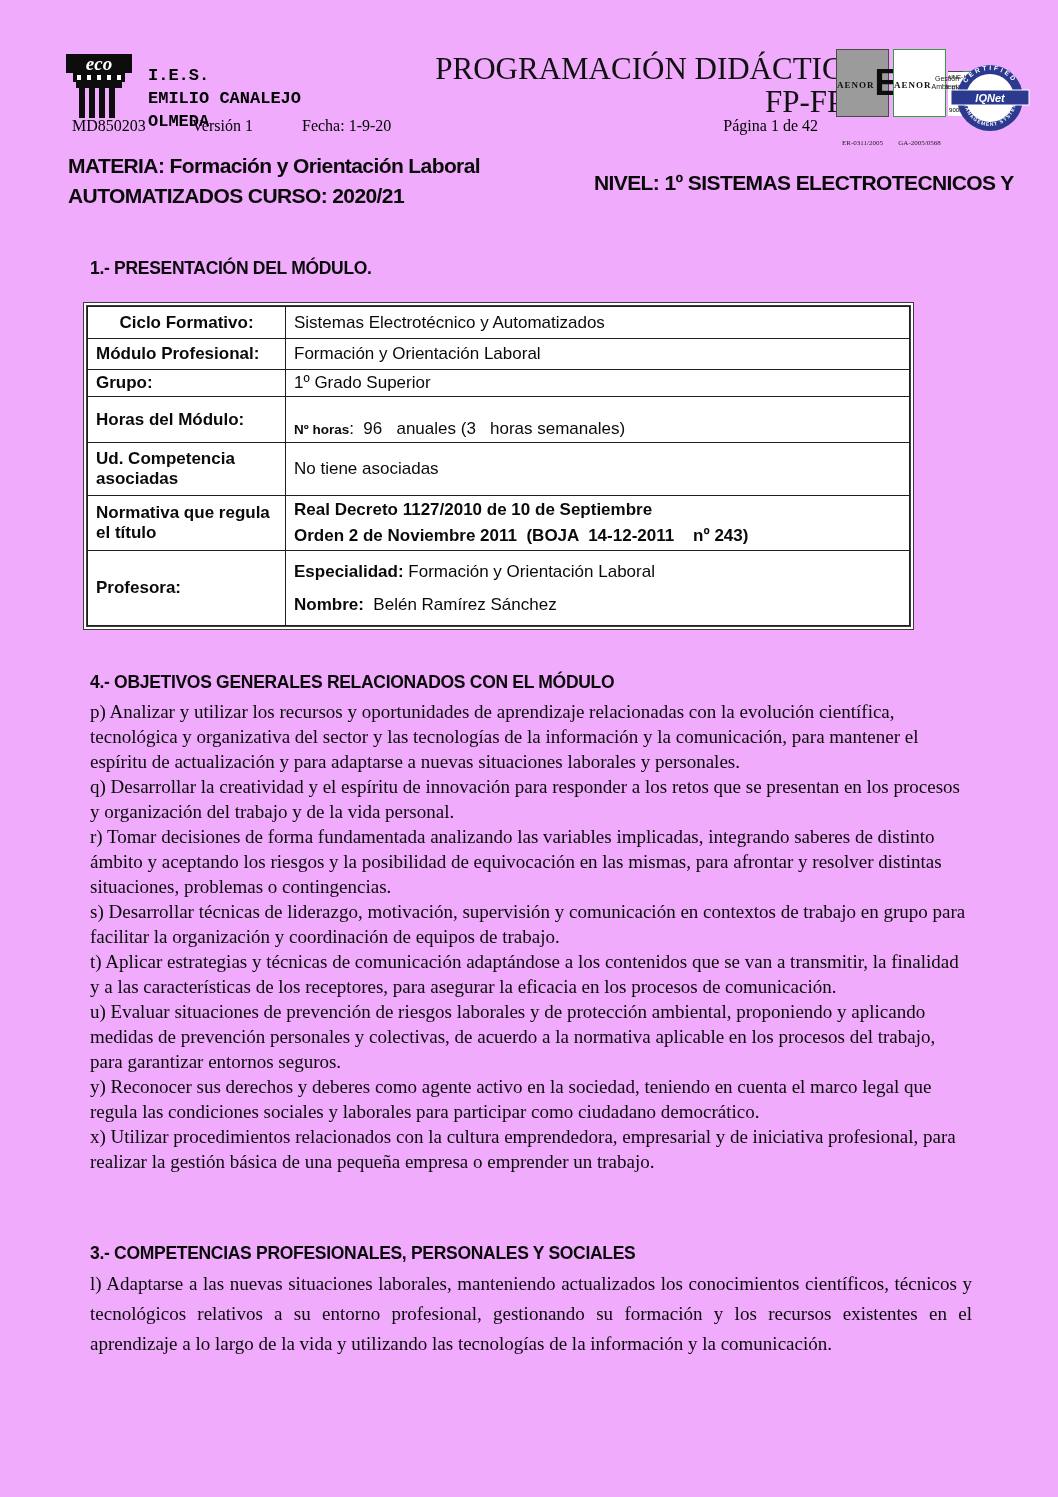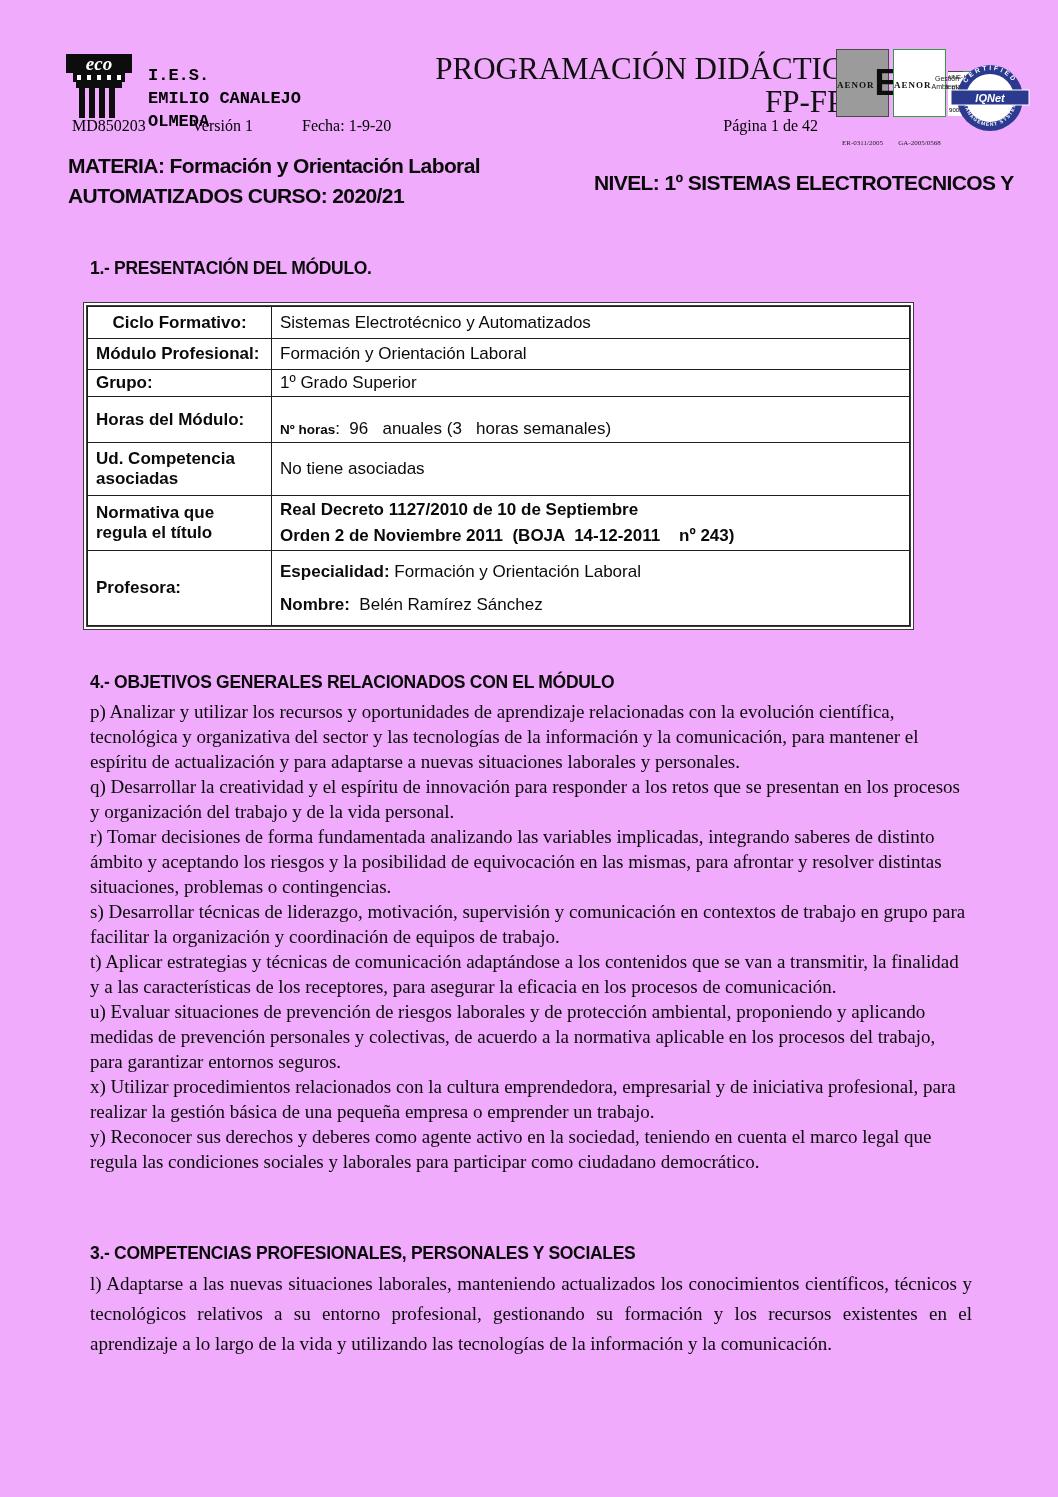--- a/index.html
+++ b/index.html
@@ -42,21 +42,21 @@
   .subj-line2  { left:68px; top:184px; }
 
   
   .sec-head { font-family:"Liberation Sans",sans-serif; font-weight:bold; font-size:17.5px; letter-spacing:-0.3px; color:#0a0a0a; }
 
   
   .tbl-wrap { left:83px; top:302px; width:831px; border:4px double #3c3c3c; background:#fff; }
   table.pres { border-collapse:collapse; width:100%; table-layout:fixed; }
   table.pres td { border:1px solid #1f1f1f; vertical-align:middle; padding:1px 8px;
     font-family:"Liberation Sans",sans-serif; font-size:17px; color:#0a0a0a; }
-  td.lbl { width:184px; font-weight:bold;margin-left:20px; }
+  td.lbl { width:198px; font-weight:bold;margin-left:20px; }
   td.lbl.center { text-align:center; }
   .h32{height:32px} .h31{height:31px} .h27{height:27px} .h46{height:46px} .h53{height:53px} .h55{height:55px} .h75{height:75px}
   .small-bold { font-weight:bold; font-size:13.5px; }
   .two-line { line-height:26px;font-weight:bold; }
   .prof-line { line-height:20px; }
   .prof-gap { height:13px; }
 
   
   .bodytext { font-family:"Liberation Serif",serif; font-size:19px; line-height:25px; color:#0a0a0a; }
   .sec2-paras { left:90px; top:699px; width:882px; }
@@ -199,20 +199,20 @@
 
   <div class="abs sec-head" style="left:90px; top:672px;">4.- OBJETIVOS GENERALES RELACIONADOS CON EL MÓDULO</div>
 
   <div class="abs bodytext sec2-paras">
     <div>p) Analizar y utilizar los recursos y oportunidades de aprendizaje relacionadas con la evolución científica, tecnológica y organizativa del sector y las tecnologías de la información y la comunicación, para mantener el espíritu de actualización y para adaptarse a nuevas situaciones laborales y personales.</div>
     <div>q) Desarrollar la creatividad y el espíritu de innovación para responder a los retos que se presentan en los procesos y organización del trabajo y de la vida personal.</div>
     <div>r) Tomar decisiones de forma fundamentada analizando las variables implicadas, integrando saberes de distinto ámbito y aceptando los riesgos y la posibilidad de equivocación en las mismas, para afrontar y resolver distintas situaciones, problemas o contingencias.</div>
     <div>s) Desarrollar técnicas de liderazgo, motivación, supervisión y comunicación en contextos de trabajo en grupo para facilitar la organización y coordinación de equipos de trabajo.</div>
     <div>t) Aplicar estrategias y técnicas de comunicación adaptándose a los contenidos que se van a transmitir, la finalidad y a las características de los receptores, para asegurar la eficacia en los procesos de comunicación.</div>
     <div>u) Evaluar situaciones de prevención de riesgos laborales y de protección ambiental, proponiendo y aplicando medidas de prevención personales y colectivas, de acuerdo a la normativa aplicable en los procesos del trabajo, para garantizar entornos seguros.</div>
+    <div>y) Reconocer sus derechos y deberes como agente activo en la sociedad, teniendo en cuenta el marco legal que regula las condiciones sociales y laborales para participar como ciudadano democrático.</div>
     <div>x) Utilizar procedimientos relacionados con la cultura emprendedora, empresarial y de iniciativa profesional, para realizar la gestión básica de una pequeña empresa o emprender un trabajo.</div>
-    <div>y) Reconocer sus derechos y deberes como agente activo en la sociedad, teniendo en cuenta el marco legal que regula las condiciones sociales y laborales para participar como ciudadano democrático.</div>
   </div>
 
   <div class="abs sec-head" style="left:90px; top:1243px;">3.- COMPETENCIAS PROFESIONALES, PERSONALES Y SOCIALES</div>
   <div class="abs bodytext sec3-para">l) Adaptarse a las nuevas situaciones laborales, manteniendo actualizados los conocimientos científicos, técnicos y tecnológicos relativos a su entorno profesional, gestionando su formación y los recursos existentes en el aprendizaje a lo largo de la vida y utilizando las tecnologías de la información y la comunicación.</div>
 
 </div>
 
 </body></html>

